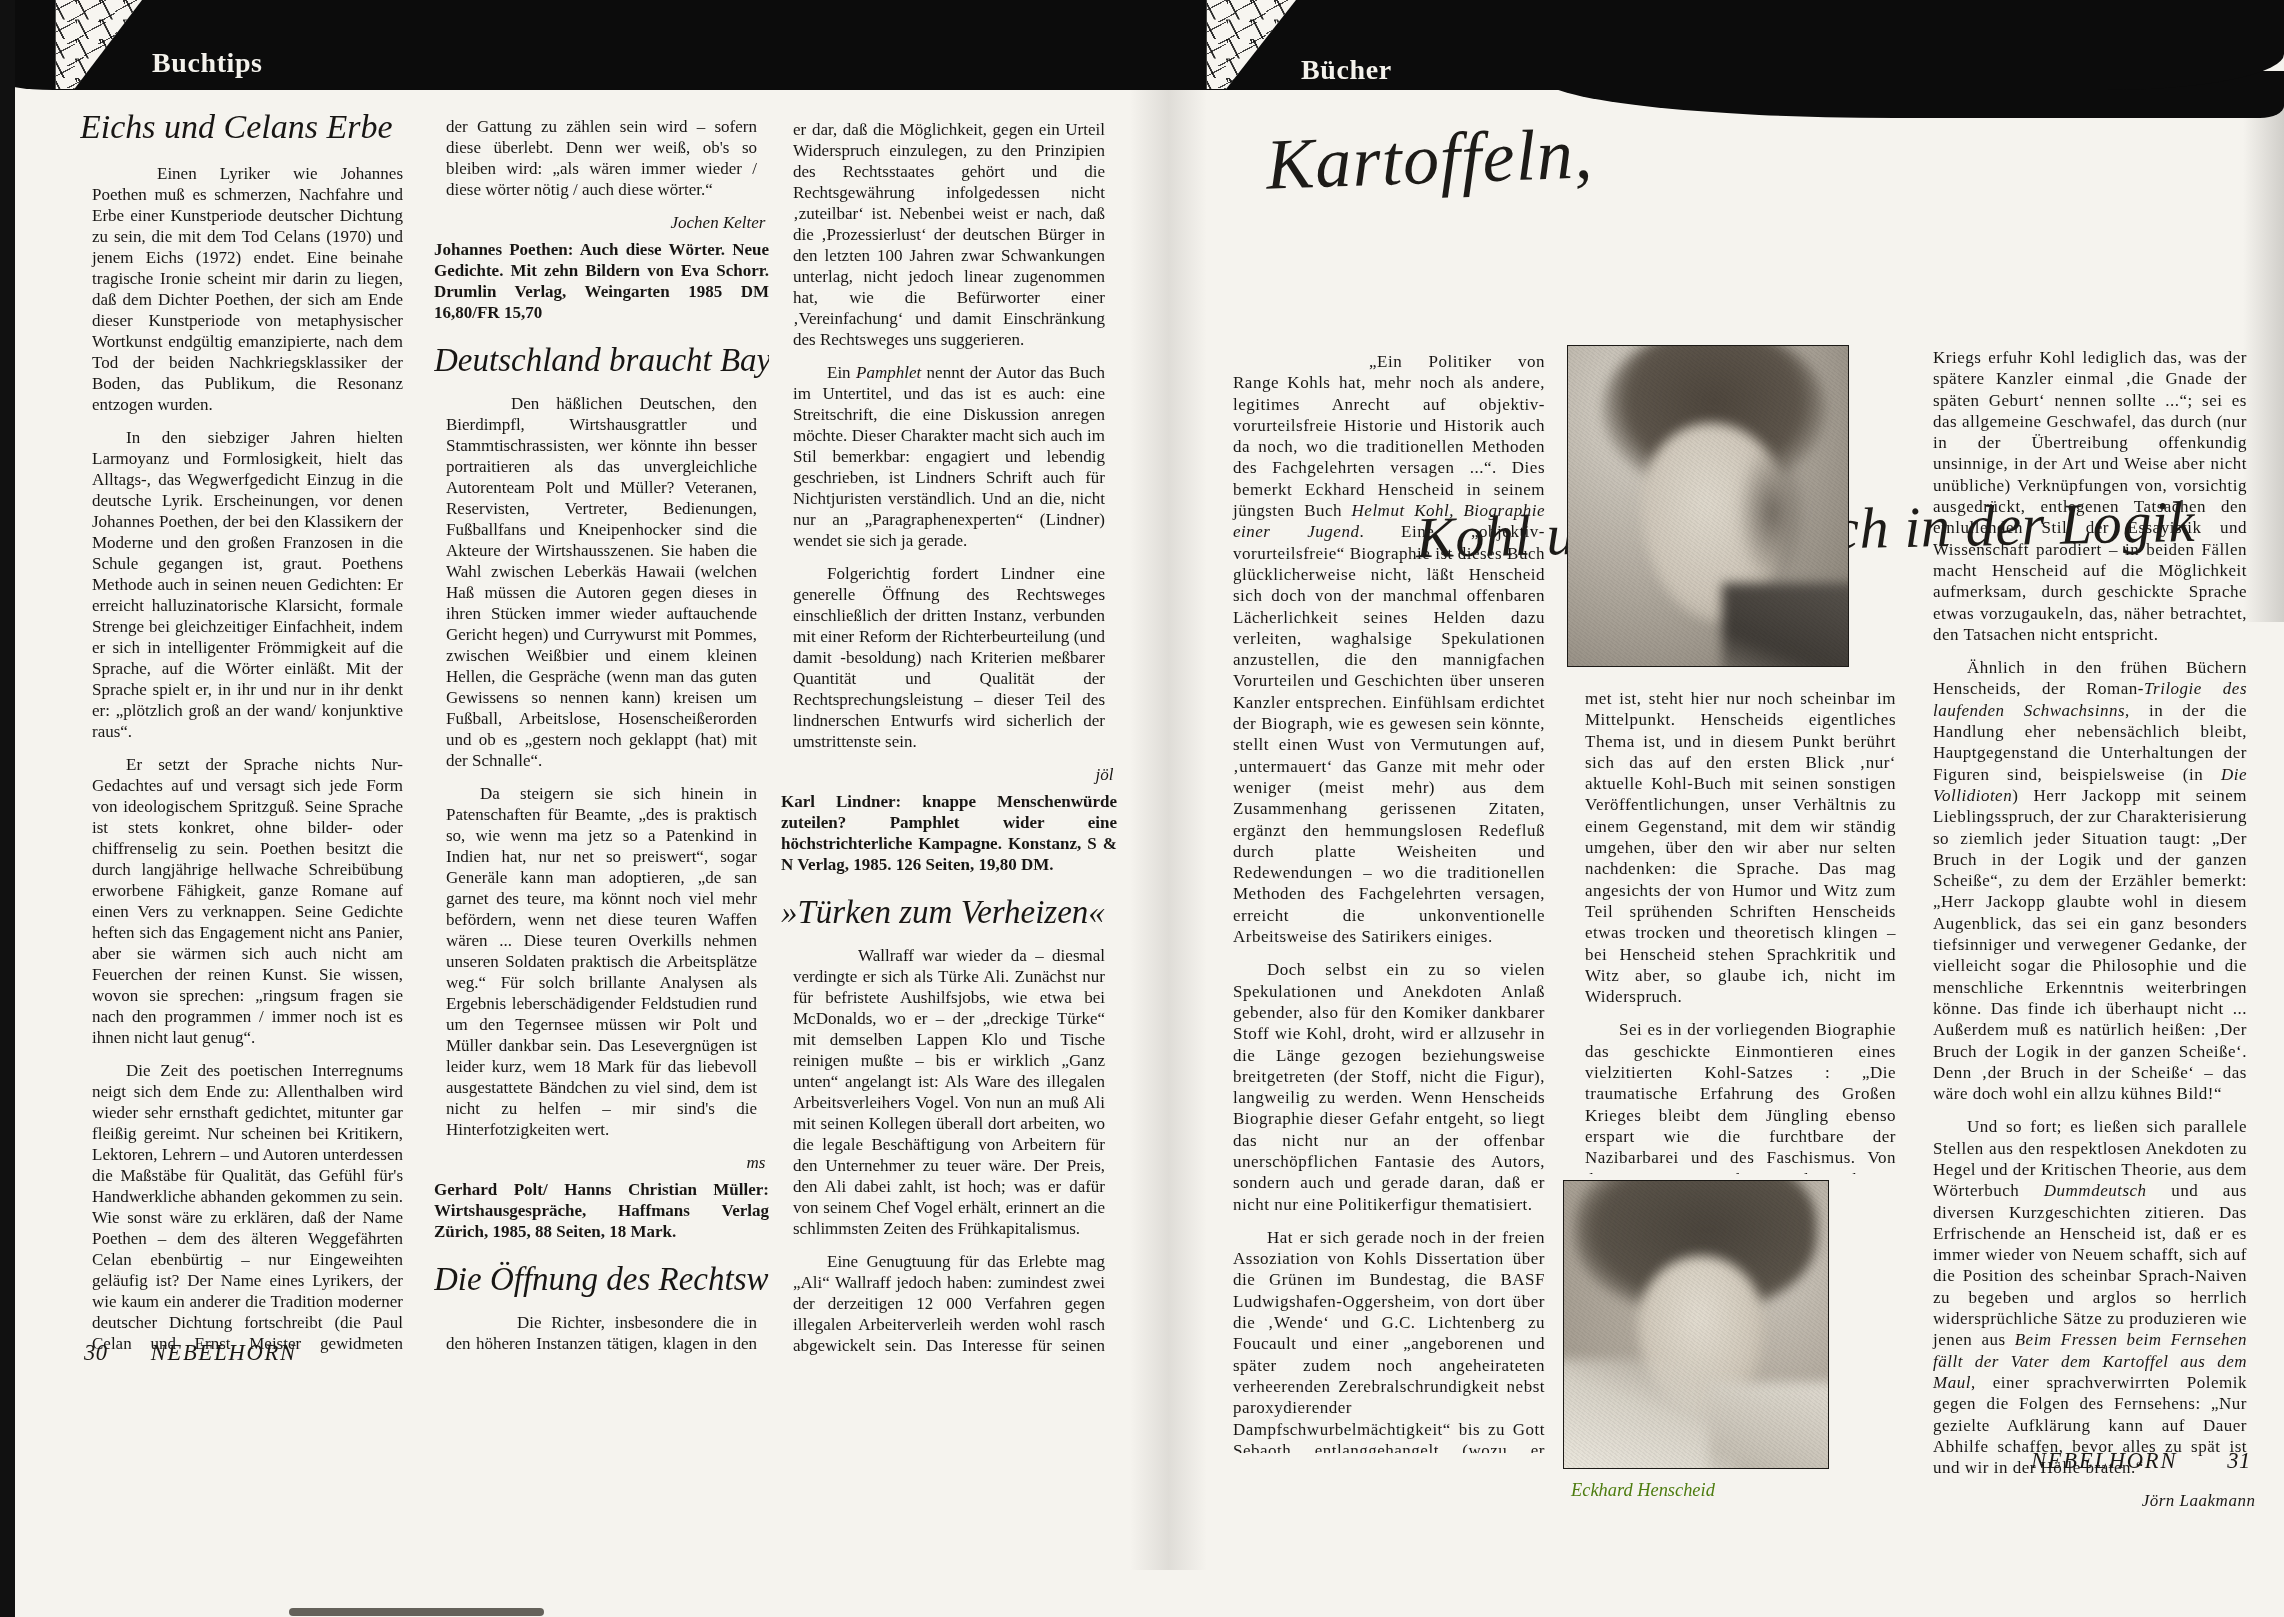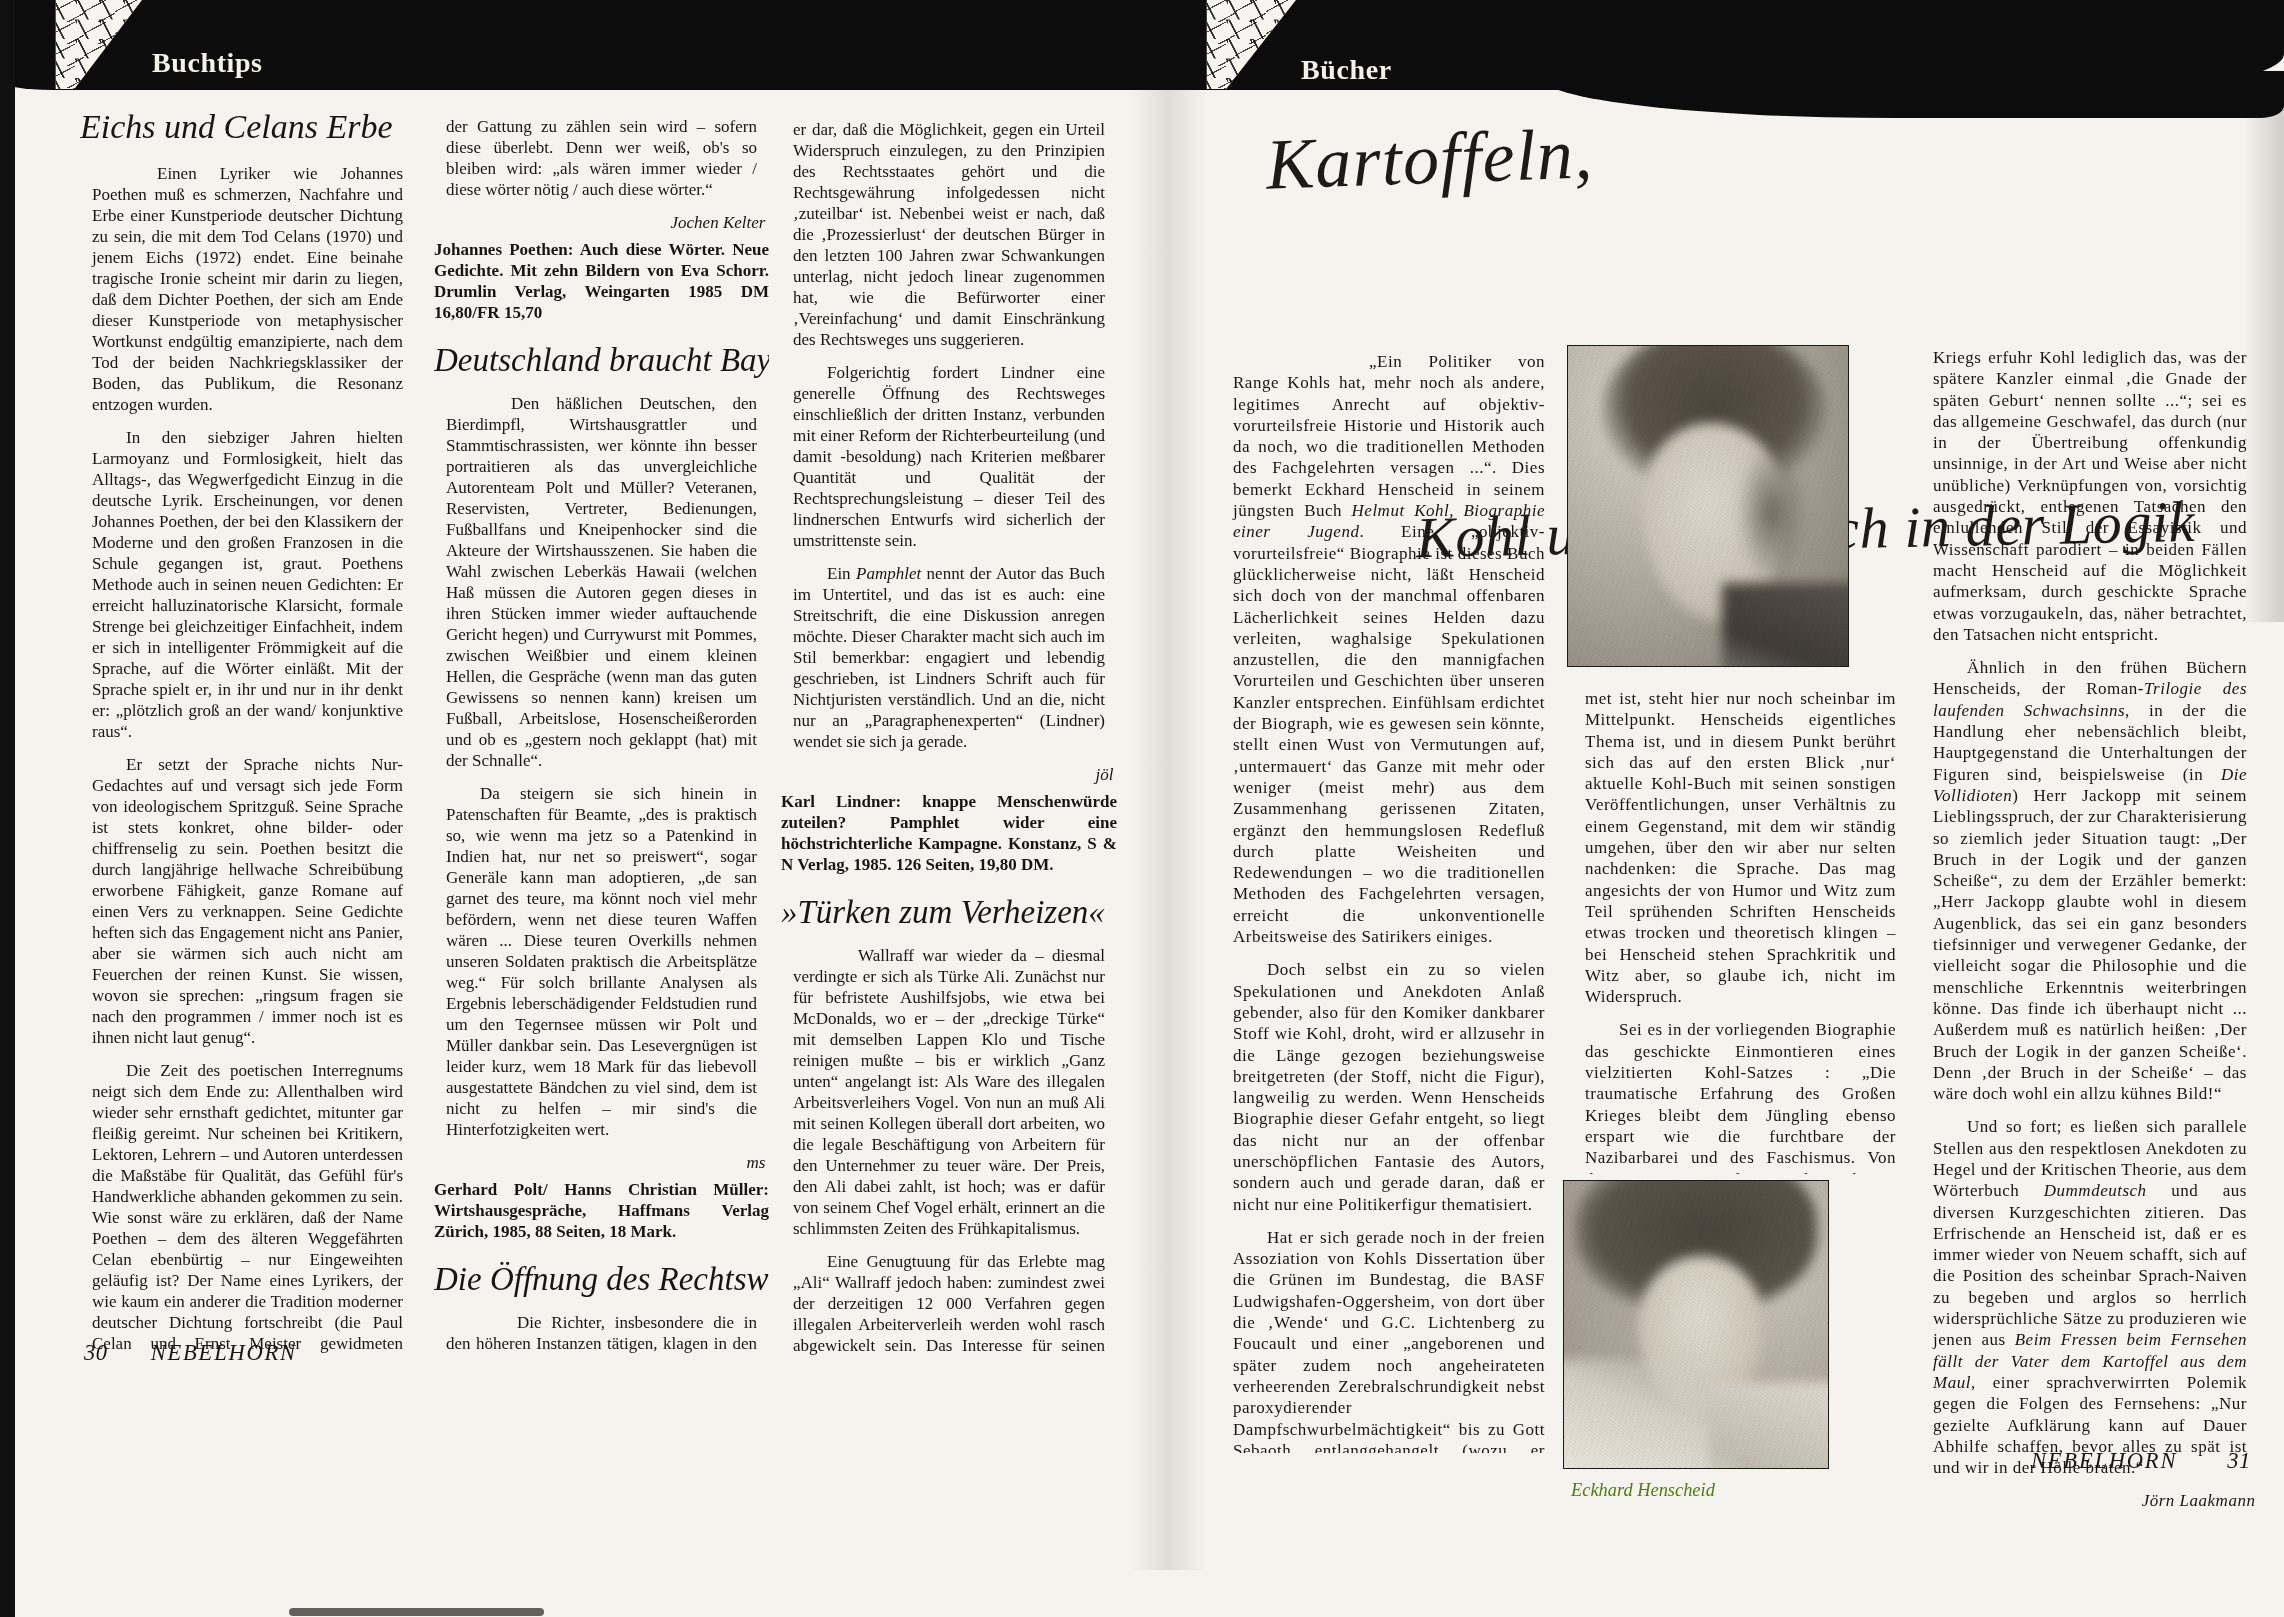--- a/index.html
+++ b/index.html
@@ -95,22 +95,22 @@
       <div class="blk-h2">Deutschland braucht Bayern</div>
       <div class="blk-p" style="text-indent: 65px;">Den häßlichen Deutschen, den Bierdimpfl, Wirtshausgrattler und Stammtischrassisten, wer könnte ihn besser portraitieren als das unvergleichliche Autorenteam Polt und Müller? Veteranen, Reservisten, Vertreter, Bedienungen, Fußballfans und Kneipenhocker sind die Akteure der Wirtshausszenen. Sie haben die Wahl zwischen Leberkäs Hawaii (welchen Haß müssen die Autoren gegen dieses in ihren Stücken immer wieder auftauchende Gericht hegen) und Currywurst mit Pommes, zwischen Weißbier und einem kleinen Hellen, die Gespräche (wenn man das guten Gewissens so nennen kann) kreisen um Fußball, Arbeitslose, Hosenscheißerorden und ob es „gestern noch geklappt (hat) mit der Schnalle“.</div>
       <div class="blk-p">Da steigern sie sich hinein in Patenschaften für Beamte, „des is praktisch so, wie wenn ma jetz so a Patenkind in Indien hat, nur net so preiswert“, sogar Generäle kann man adoptieren, „de san garnet des teure, ma könnt noch viel mehr befördern, wenn net diese teuren Waffen wären ... Diese teuren Overkills nehmen unseren Soldaten praktisch die Arbeitsplätze weg.“ Für solch brillante Analysen als Ergebnis leberschädigender Feldstudien rund um den Tegernsee müssen wir Polt und Müller dankbar sein. Das Lesevergnügen ist leider kurz, wem 18 Mark für das liebevoll ausgestattete Bändchen zu viel sind, dem ist nicht zu helfen – mir sind's die Hinterfotzigkeiten wert.</div>
       <div class="blk-sig">ms</div>
       <div class="blk-bib">Gerhard Polt/ Hanns Christian Müller: Wirtshausgespräche, Haffmans Verlag Zürich, 1985, 88 Seiten, 18 Mark.</div>
       <div class="blk-h2">Die Öffnung des Rechtswegs</div>
       <div class="blk-p" style="text-indent: 71px;">Die Richter, insbesondere die in den höheren Instanzen tätigen, klagen in den letzten Jahren über eine ‚Prozeßflut‘, der sie nicht mehr Herr würden. Um die vermeintliche Prozessierfreudigkeit der Bürger zu steuern, überlegt man, die Revisionsmöglichkeiten einzuschränken, um das „knappe Gut Rechtsgewährung“ (so der ehemalige Präsident des Bundesverfassungsgerichts, Benda) gerecht (!) zu verteilen bzw. zuzuteilen.</div>
     </div>
   <div class="col" style="left:781px;top:107px;width:336px;height:1250px;">
       <div class="blk-p0">er dar, daß die Möglichkeit, gegen ein Urteil Widerspruch einzulegen, zu den Prinzipien des Rechtsstaates gehört und die Rechtsgewährung infolgedessen nicht ‚zuteilbar‘ ist. Nebenbei weist er nach, daß die ‚Prozessierlust‘ der deutschen Bürger in den letzten 100 Jahren zwar Schwankungen unterlag, nicht jedoch linear zugenommen hat, wie die Befürworter einer ‚Vereinfachung‘ und damit Einschränkung des Rechtsweges uns suggerieren.</div>
+      <div class="blk-p">Ein <i>Pamphlet</i> nennt der Autor das Buch im Untertitel, und das ist es auch: eine Streitschrift, die eine Diskussion anregen möchte. Dieser Charakter macht sich auch im Stil bemerkbar: engagiert und lebendig geschrieben, ist Lindners Schrift auch für Nichtjuristen verständlich. Und an die, nicht nur an „Paragraphenexperten“ (Lindner) wendet sie sich ja gerade.</div>
       <div class="blk-p">Folgerichtig fordert Lindner eine generelle Öffnung des Rechtsweges einschließlich der dritten Instanz, verbunden mit einer Reform der Richterbeurteilung (und damit -besoldung) nach Kriterien meßbarer Quantität und Qualität der Rechtsprechungsleistung – dieser Teil des lindnerschen Entwurfs wird sicherlich der umstrittenste sein.</div>
-      <div class="blk-p">Ein <i>Pamphlet</i> nennt der Autor das Buch im Untertitel, und das ist es auch: eine Streitschrift, die eine Diskussion anregen möchte. Dieser Charakter macht sich auch im Stil bemerkbar: engagiert und lebendig geschrieben, ist Lindners Schrift auch für Nichtjuristen verständlich. Und an die, nicht nur an „Paragraphenexperten“ (Lindner) wendet sie sich ja gerade.</div>
       <div class="blk-sig">jöl</div>
       <div class="blk-bib">Karl Lindner: knappe Menschenwürde zuteilen? Pamphlet wider eine höchstrichterliche Kampagne. Konstanz, S &amp; N Verlag, 1985. 126 Seiten, 19,80 DM.</div>
       <div class="blk-h2">»Türken zum Verheizen«</div>
       <div class="blk-p" style="text-indent: 65px;">Wallraff war wieder da – diesmal verdingte er sich als Türke Ali. Zunächst nur für befristete Aushilfsjobs, wie etwa bei McDonalds, wo er – der „dreckige Türke“ mit demselben Lappen Klo und Tische reinigen mußte – bis er wirklich „Ganz unten“ angelangt ist: Als Ware des illegalen Arbeitsverleihers Vogel. Von nun an muß Ali mit seinen Kollegen überall dort arbeiten, wo die legale Beschäftigung von Arbeitern für den Unternehmer zu teuer wäre. Der Preis, den Ali dabei zahlt, ist hoch; was er dafür von seinem Chef Vogel erhält, erinnert an die schlimmsten Zeiten des Frühkapitalismus.</div>
       <div class="blk-p">Eine Genugtuung für das Erlebte mag „Ali“ Wallraff jedoch haben: zumindest zwei der derzeitigen 12 000 Verfahren gegen illegalen Arbeiterverleih werden wohl rasch abgewickelt sein. Das Interesse für seinen Bericht ist größer als jemals zuvor in der BRD für ein Buch – innerhalb von nur drei Wochen wurde es bereits 650 000mal verkauft.</div>
       <div class="blk-p">Was der „Narr“ Ali erfahren hat, wäre anders nicht aufzudecken gewesen. Wieder einmal hat Wallraff bewiesen: „Man muß sich verkleiden, um die Gesellschaft zu demaskieren, muß täuschen und sich verstellen, um die Wahrheit herauszufinden.“</div>
     </div>
   <div class="folio folio-left">
     <span>30</span><span class="mag">NEBELHORN</span>
   </div>

